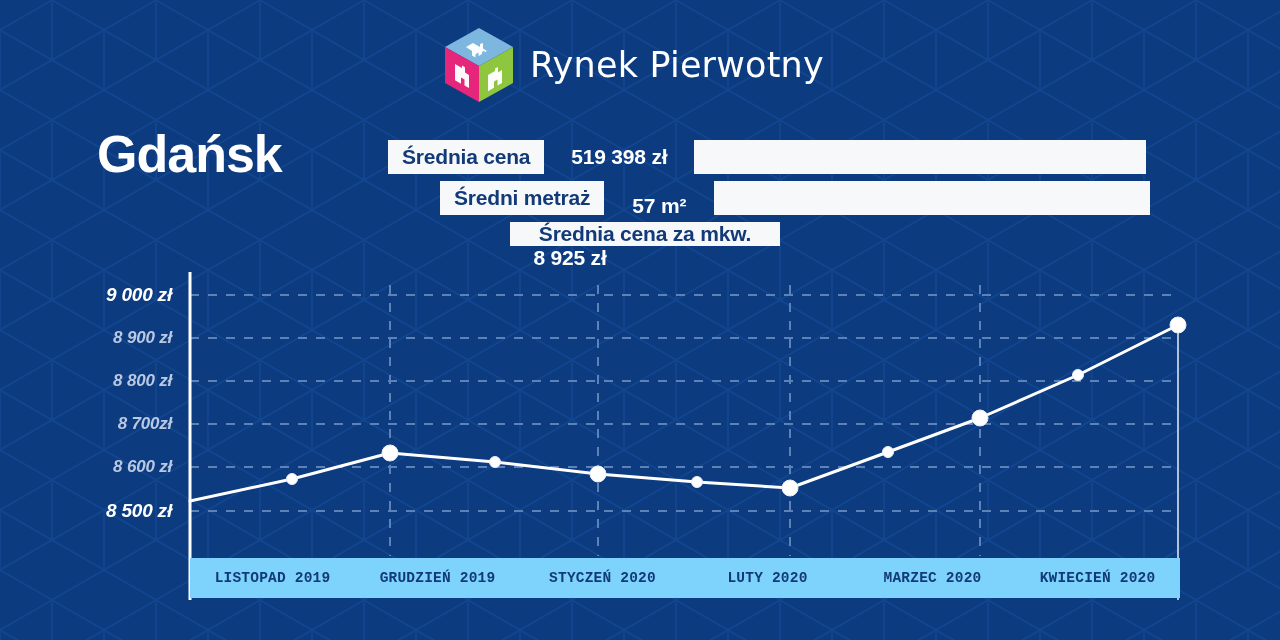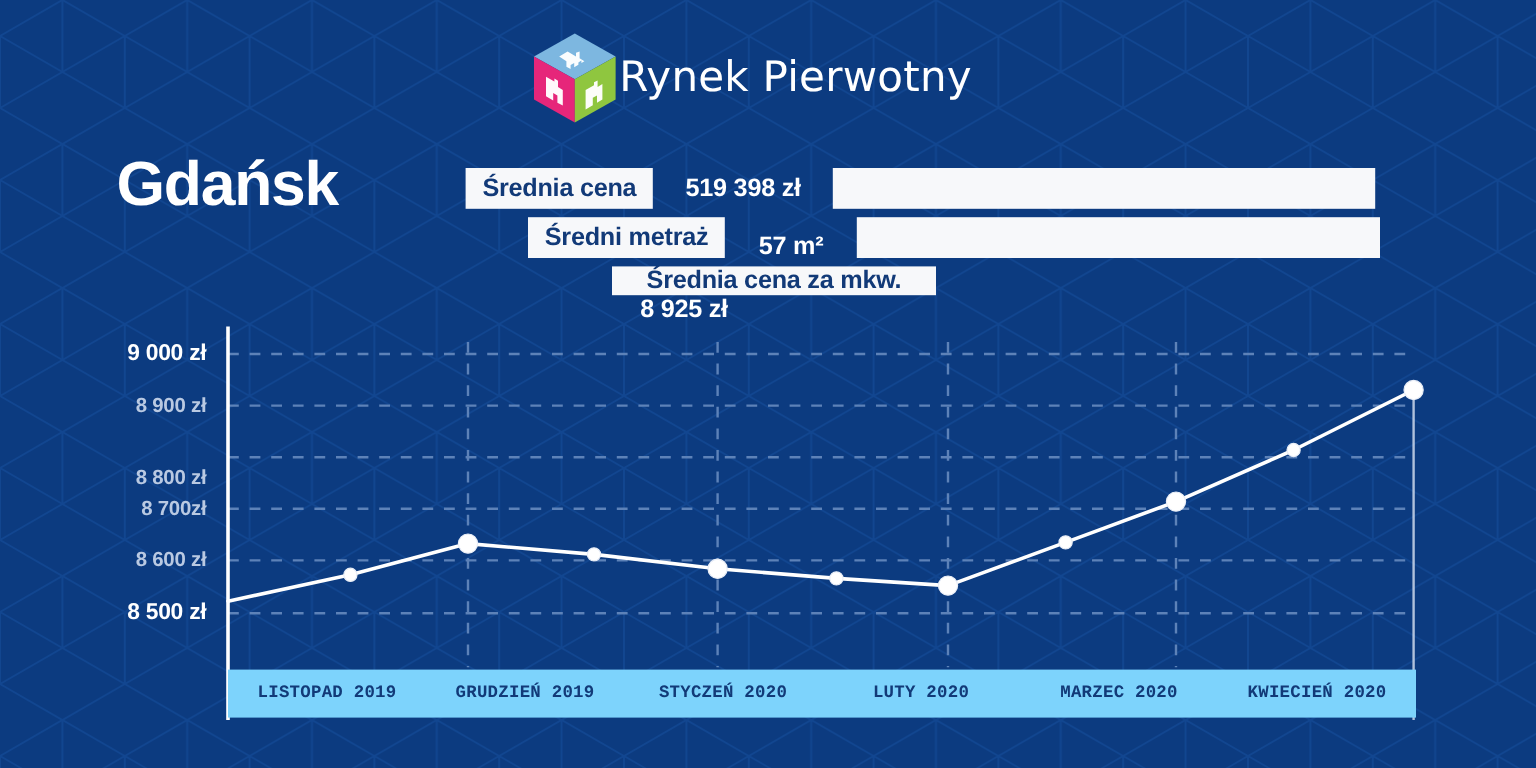--- a/index.html
+++ b/index.html
@@ -9,21 +9,21 @@
     font-family:"Liberation Sans", sans-serif;
     overflow:hidden;
     position:relative;
   }
   #stage{position:absolute;left:0;top:0;width:1280px;height:640px;overflow:hidden;}
 
   
   #bgpattern{position:absolute;left:0;top:0;width:1280px;height:640px;opacity:.55;}
 
   
-  #logo-block{position:absolute;left:442px;top:26px;display:flex;align-items:center;}
+  #logo-block{position:absolute;left:442px;top:26px;display:flex;align-items:center;gap:14px;}
   #logo-cube{width:74px;height:78px;display:block;}
   #logo-text{
     color:#ffffff;font-size:35px;font-weight:400;letter-spacing:.2px;
     font-family:"DejaVu Sans", sans-serif;white-space:nowrap;
   }
 
   
   #city-title{
     position:absolute;left:97px;top:128px;
     color:#ffffff;font-size:52px;font-weight:bold;letter-spacing:-1px;
@@ -59,21 +59,21 @@
 
   
   #chart{position:absolute;left:0;top:260px;width:1280px;height:350px;}
   #chart-svg{position:absolute;left:0;top:0;}
 
   .ylab{
     position:absolute;right:0;transform:translateY(-50%);
     text-align:right;white-space:nowrap;
     font-weight:bold;letter-spacing:-.2px;
   }
-  #ylabels{position:absolute;left:0;top:260px;width:172px;height:300px;}
+  #ylabels{position:absolute;left:0;top:260px;width:172px;height:300px;font-style:italic;}
   .ylab-major{color:#ffffff;font-size:19px;}
   .ylab-minor{color:#b9c9e2;font-size:17px;}
 
   #xband{
     position:absolute;left:190px;top:558px;width:990px;height:40px;
     background:#7dd3fc;display:flex;align-items:center;font-family:Liberation Mono, monospace;
   }
   .xlab{
     color:#123a78;font-size:14.5px;font-weight:bold;letter-spacing:.2px;
     text-align:center;white-space:nowrap;
@@ -131,21 +131,21 @@
 
   <div class="stat-row" id="row-psqm">
     <div class="stat-label">Średnia cena za mkw.</div>
     <div class="stat-value">8 925 zł</div>
     <div class="stat-bar"></div>
   </div>
 
   <div id="ylabels">
       <div class="ylab ylab-major" style="top: 35px;">9 000 zł</div>
       <div class="ylab ylab-minor" style="top: 78px;">8 900 zł</div>
-      <div class="ylab ylab-minor" style="top: 121px; margin-top: 17px;">8 800 zł</div>
+      <div class="ylab ylab-minor" style="top: 121px;">8 800 zł</div>
       <div class="ylab ylab-minor" style="top: 164px;">8 700zł</div>
       <div class="ylab ylab-minor" style="top: 207px;">8 600 zł</div>
       <div class="ylab ylab-major" style="top: 251px; margin-left: 32px;">8 500 zł</div>
     </div>
 
   <div id="chart">
     <svg id="chart-svg" width="1280" height="350">
         <line x1="190" y1="35" x2="1178" y2="35" stroke="#5d82b8" stroke-width="2" stroke-dasharray="9 9"></line>
         <line x1="190" y1="78" x2="1178" y2="78" stroke="#5d82b8" stroke-width="2" stroke-dasharray="9 9"></line>
         <line x1="190" y1="121" x2="1178" y2="121" stroke="#5d82b8" stroke-width="2" stroke-dasharray="9 9"></line>

